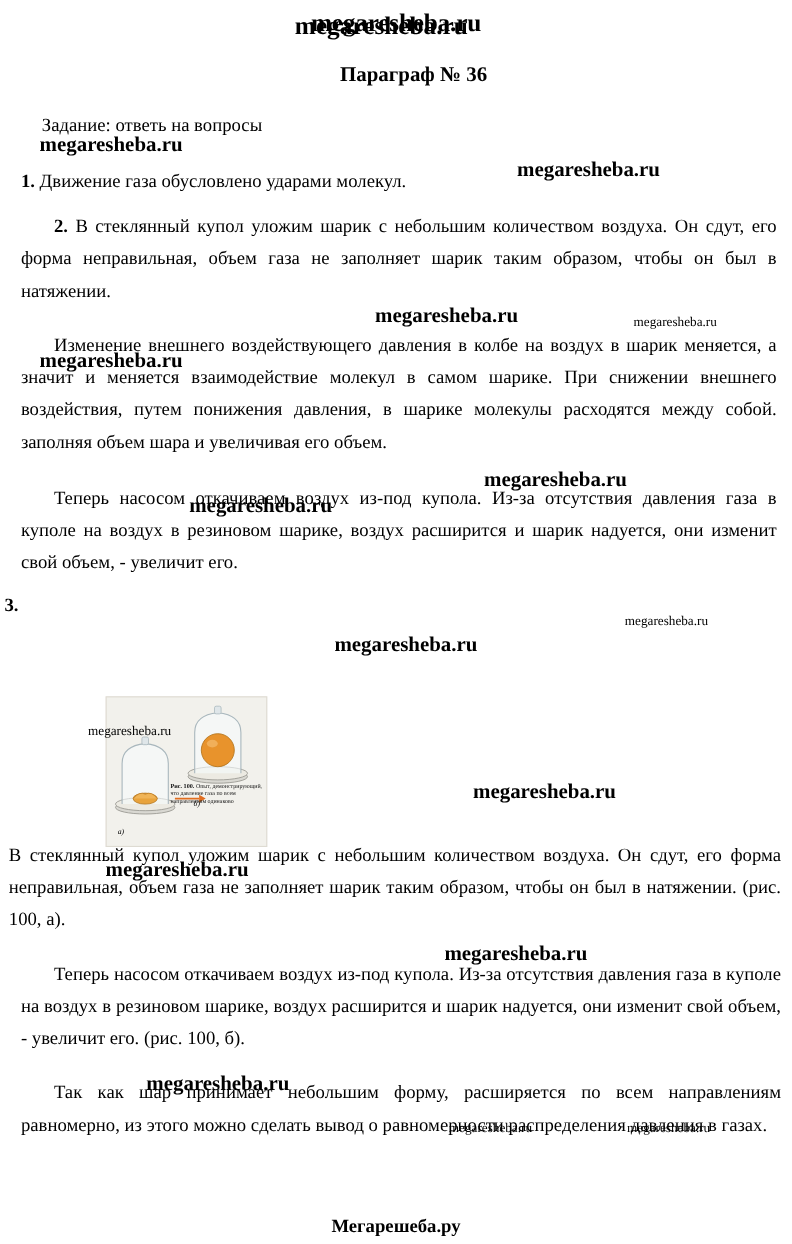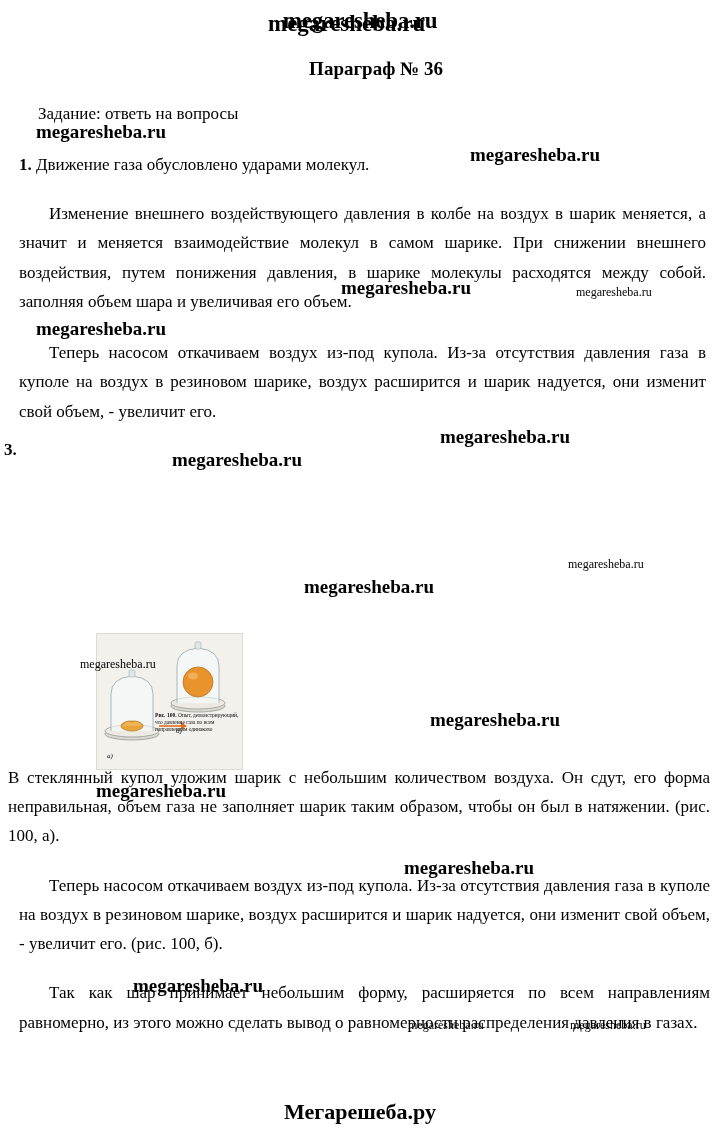--- a/index.html
+++ b/index.html
@@ -112,21 +112,21 @@
     font-size: 7px;
     font-style: italic;
   }
   .footer-title {
     position: absolute;
     left: 0;
     right: 0;
     bottom: 14px;
     text-align: center;
     font-weight: bold;
-    font-size: 22px;
+    font-size: 17px;
   }
   .text-after-figure {
     position: absolute;
     left: 8px;
     top: 755px;
     width: 702px;
     font-size: 17px;
     line-height: 1.72;
     text-align: justify;
   }
@@ -145,20 +145,24 @@
 
   <div class="task-title">Задание: ответь на вопросы</div>
 
   <div class="content">
 
     <p class="just" style="margin-top:26px;">
       <span class="bold">1.</span>
       <span>Движение газа обусловлено ударами молекул.</span>
     </p>
 
+    <p class="just indent" style="margin-top:12px;">
+      <span class="bold">2.</span>
+      <span>В стеклянный купол уложим шарик с небольшим количеством воздуха. Он сдут, его форма неправильная, объем газа не заполняет шарик таким образом, чтобы он был в натяжении.</span>
+    </p>
 
     <p class="just indent" style="margin-top:20px;font-family:Liberation Serif, serif;">
       <span>Изменение внешнего воздействующего давления в колбе на воздух в шарик меняется, а значит и меняется взаимодействие молекул в самом шарике. При снижении внешнего воздействия, путем понижения давления, в шарике молекулы расходятся между собой. заполняя объем шара и увеличивая его объем.</span>
     </p>
 
     <p class="just indent" style="margin-top:22px;">
       <span>Теперь насосом откачиваем воздух из-под купола. Из-за отсутствия давления газа в куполе на воздух в резиновом шарике, воздух расширится и шарик надуется, они изменит свой объем, - увеличит его.</span>
     </p>
 
   </div>

